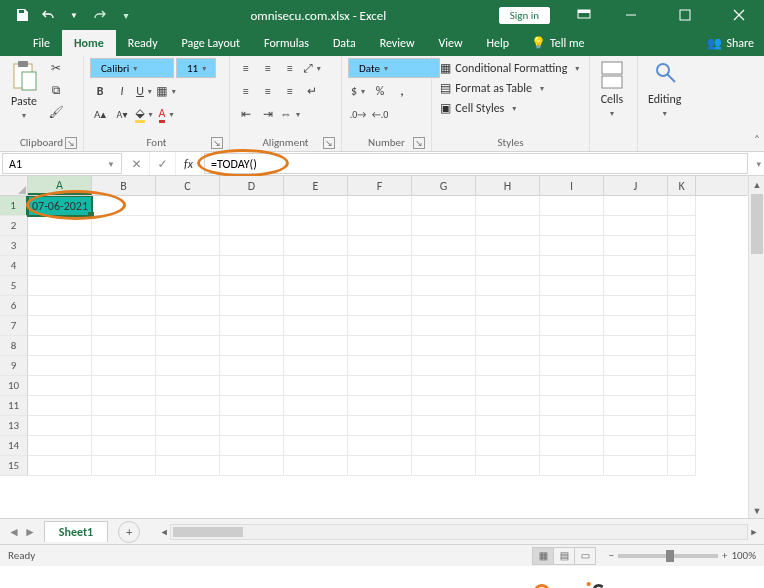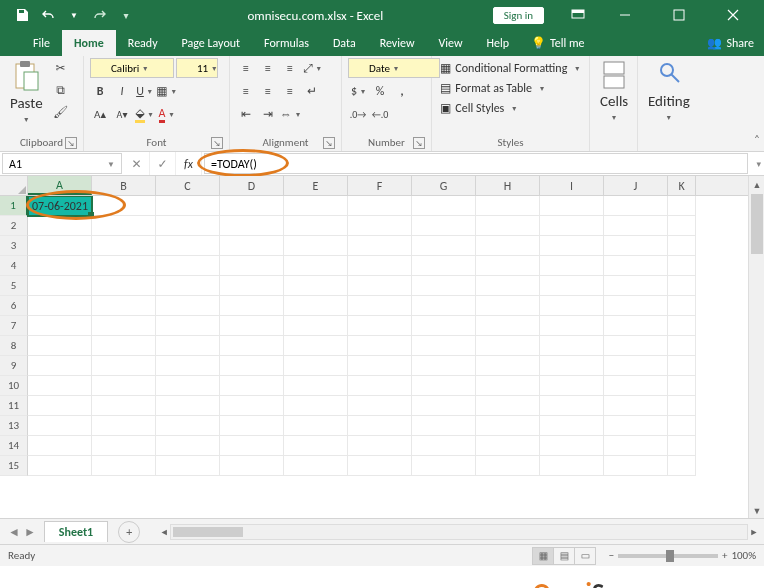--- a/index.html
+++ b/index.html
@@ -3,44 +3,44 @@
 <meta charset="utf-8">
 <style>
   * { box-sizing: border-box; margin: 0; padding: 0; font-family: "Segoe UI", Calibri, Arial, sans-serif; }
   body { background: #fff; width: 764px; height: 588px; overflow: hidden; position: relative; }
 
   
   .titlebar { height: 30px; background: #217346; display: flex; align-items: center; color: #fff; font-size: 12px; }
   .titlebar .qat { display: flex; align-items: center; gap: 2px; padding-left: 10px; }
   .qat-btn { width: 24px; height: 24px; display: flex; align-items: center; justify-content: center; cursor: pointer; }
   .titlebar .title { flex: 1; text-align: center; font-size: 13px; }
-  .titlebar .right { display: flex; align-items: center; gap: 8px; padding-right: 8px; }
+  .titlebar .right { display: flex; align-items: center; gap: 8px; padding-right: 2px; }
   .signin { border: 1px solid #fff; background: #fff; color: #217346; font-size: 11px; padding: 1px 10px; margin-right: 10px; border-radius: 2px; }
   .winbtn { width: 46px; height: 30px; display: flex; align-items: center; justify-content: center; color: #fff; }
   .acct-icon { width: 32px; height: 30px; display: flex; align-items: center; justify-content: center; }
 
   
   .tabbar { height: 26px; background: #217346; display: flex; align-items: stretch; color: #fff; font-size: 12px; padding-left: 21px; }
   .tab { padding: 0 12px; display: flex; align-items: center; cursor: pointer; }
   .tab.active { background: #f3f3f3; color: #217346; font-weight: 600; }
   .tabbar .spacer { flex: 1; }
   .tellme, .share { padding: 0 10px; display: flex; align-items: center; gap: 4px; cursor: pointer; }
 
   
   .ribbon { background: #f3f3f3; border-bottom: 1px solid #d4d4d4; display: flex; height: 96px; }
   .group { border-right: 1px solid #e1e1e1; padding: 2px 6px 0 6px; display: flex; flex-direction: column; }
   .group-body { flex: 1; display: flex; align-items: flex-start; gap: 4px; }
   .group-label { height: 18px; font-size: 11px; color: #666; display: flex; align-items: center; justify-content: center; position: relative; }
   .launcher { position: absolute; right: 0; bottom: 2px; width: 12px; height: 12px; border: 1px solid #999; font-size: 8px; color: #666; display: flex; align-items: center; justify-content: center; }
   .bigbtn { display: flex; flex-direction: column; align-items: center; justify-content: center; gap: 2px; padding: 2px 4px; cursor: pointer; }
-  .bigbtn .lbl { font-size: 15px; color: #333; }
+  .bigbtn .lbl { font-size: 12px; color: #333; }
   .smbtn { width: 20px; height: 20px; display: flex; align-items: center; justify-content: center; cursor: pointer; font-size: 12px; color: #444; }
   .col { display: flex; flex-direction: column; gap: 2px; }
   .row { display: flex; align-items: center; gap: 2px; }
-  .combo { border: 1px solid #c8c8c8; background: #fef9c3; font-size: 11px; height: 20px; display: flex; align-items: center; padding: 0 20px; cursor: pointer; }
+  .combo { border: 1px solid #c8c8c8; background: #7dd3fc; font-size: 11px; height: 20px; display: flex; align-items: center; padding: 0 10px; cursor: pointer; }
   .dropcaret { font-size: 8px; color: #666; margin-left: 4px; }
   .ribbon-hide { position: absolute; right: 4px; top: 132px; font-size: 11px; color: #666; cursor: pointer; }
   .stylebtn { display: flex; align-items: center; gap: 4px; font-size: 12px; color: #333; padding: 1px 2px; cursor: pointer; }
 
   
   .fxbar { display: flex; height: 24px; border-bottom: 1px solid #d4d4d4; background: #fff; font-size: 12px; align-items: stretch; }
   .namebox { width: 120px; border: 1px solid #d4d4d4; margin: 1px 2px; display: flex; align-items: center; padding: 0 6px; background: #fff; }
   .nbcaret { font-size: 8px; color: #888; margin-left: auto; }
   .fx-btn { width: 26px; display: flex; align-items: center; justify-content: center; border-right: 1px solid #eee; color: #888; }
   .fx-btn.fx { font-style: italic; color: #333; }

